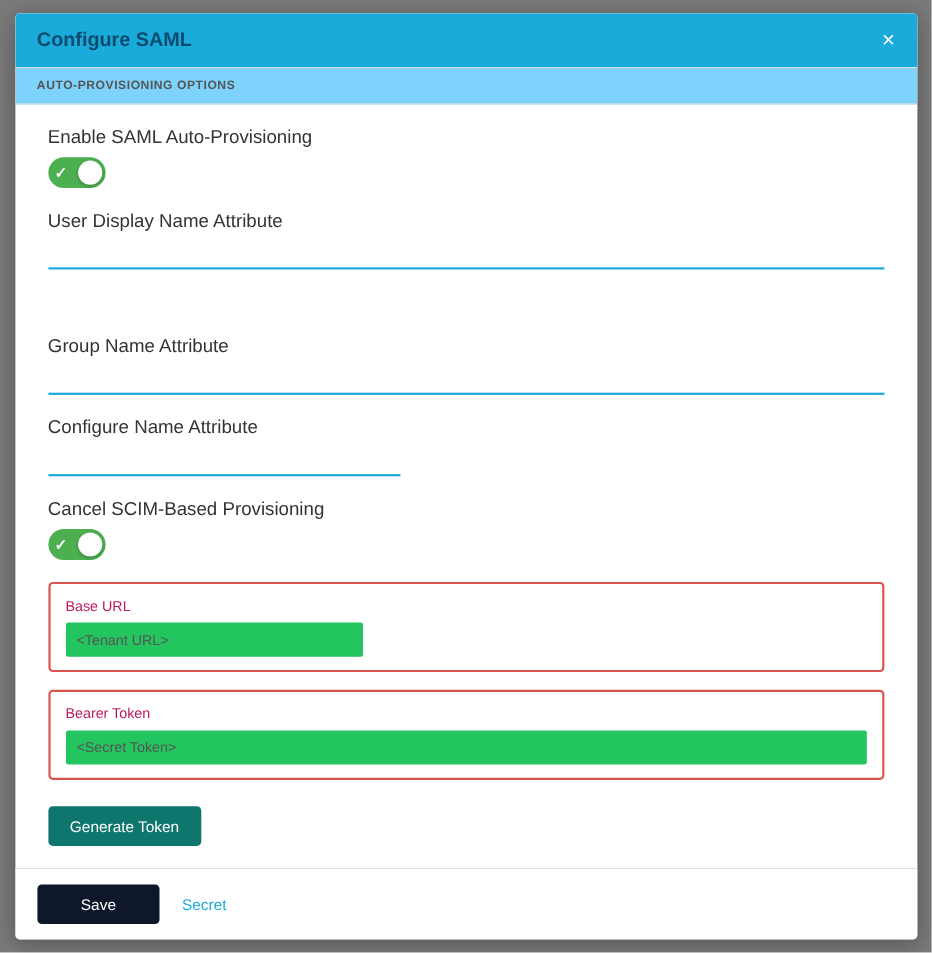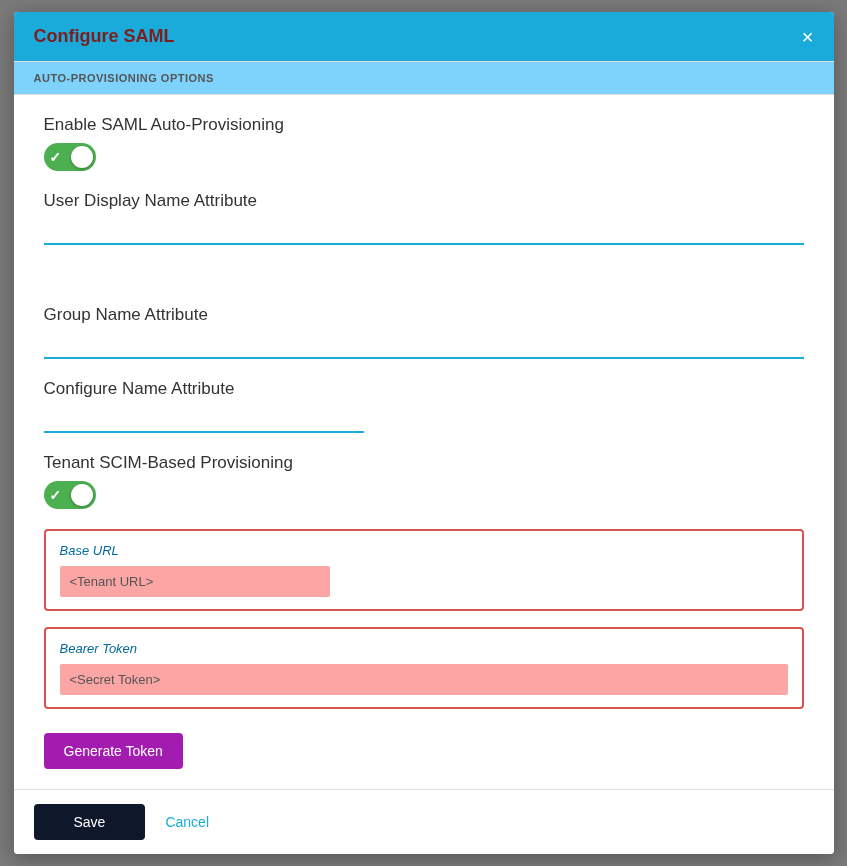--- a/index.html
+++ b/index.html
@@ -29,21 +29,21 @@
       flex-direction: column;
     }
     .modal-header {
       background: #1aabdb;
       padding: 14px 20px;
       display: flex;
       justify-content: space-between;
       align-items: center;
     }
     .modal-title {
-      color: #7f1d1d;
+      color: #0c4a6e;
       font-size: 18px;
       font-weight: bold;
     }
     .close-btn {
       color: #fff;
       font-size: 20px;
       cursor: pointer;
       background: none;
       border: none;
       line-height: 1;
@@ -132,43 +132,42 @@
       box-shadow: 0 1px 3px rgba(0,0,0,0.3);
     }
     .highlighted-field {
       border: 2px solid #d9534f;
       border-radius: 4px;
       padding: 12px 14px;
       margin-bottom: 16px;
     }
     .highlighted-field .field-label {
       font-size: 13px;
-      color: #0369a1;
+      color: #be185d;
       margin-bottom: 8px;
       display: block;
-      font-style: italic;
     }
     .masked-input {
       width: 100%;
-      background: #fca5a5;
+      background: #22c55e;
       border: none;
       border-radius: 2px;
       padding: 8px 10px;
       font-size: 13px;
       color: #555;
       cursor: default;
     }
     .masked-input.wide {
       width: 100%;
     }
     .masked-input.narrow {
       width: 270px;
     }
     .generate-btn {
-      background: #a21caf;
+      background: #0f766e;
       color: #fff;
       border: none;
       border-radius: 4px;
       padding: 10px 20px;
       font-size: 14px;
       cursor: pointer;
       margin-top: 8px;
     }
     .modal-footer {
       padding: 14px 20px;
@@ -249,21 +248,21 @@
         </div>
 
         
         <div class="form-group" style="max-width: 320px;">
           <label class="form-label">Configure Name Attribute</label>
           <input class="form-input" type="text" value="" style="">
         </div>
 
         
         <div class="form-group">
-          <label class="form-label">Tenant SCIM-Based Provisioning</label>
+          <label class="form-label">Cancel SCIM-Based Provisioning</label>
           <div class="toggle-container">
             <div class="toggle">
               <div class="toggle-track">
                 <span class="toggle-check">✓</span>
                 <div class="toggle-thumb"></div>
               </div>
             </div>
           </div>
         </div>
 
@@ -280,17 +279,17 @@
         </div>
 
         
         <button class="generate-btn">Generate Token</button>
 
       </div>
     </div>
 
     <div class="modal-footer">
       <button class="save-btn">Save</button>
-      <button class="cancel-btn">Cancel</button>
+      <button class="cancel-btn">Secret</button>
     </div>
 
   </div>
 </div>
 
 </body></html>

